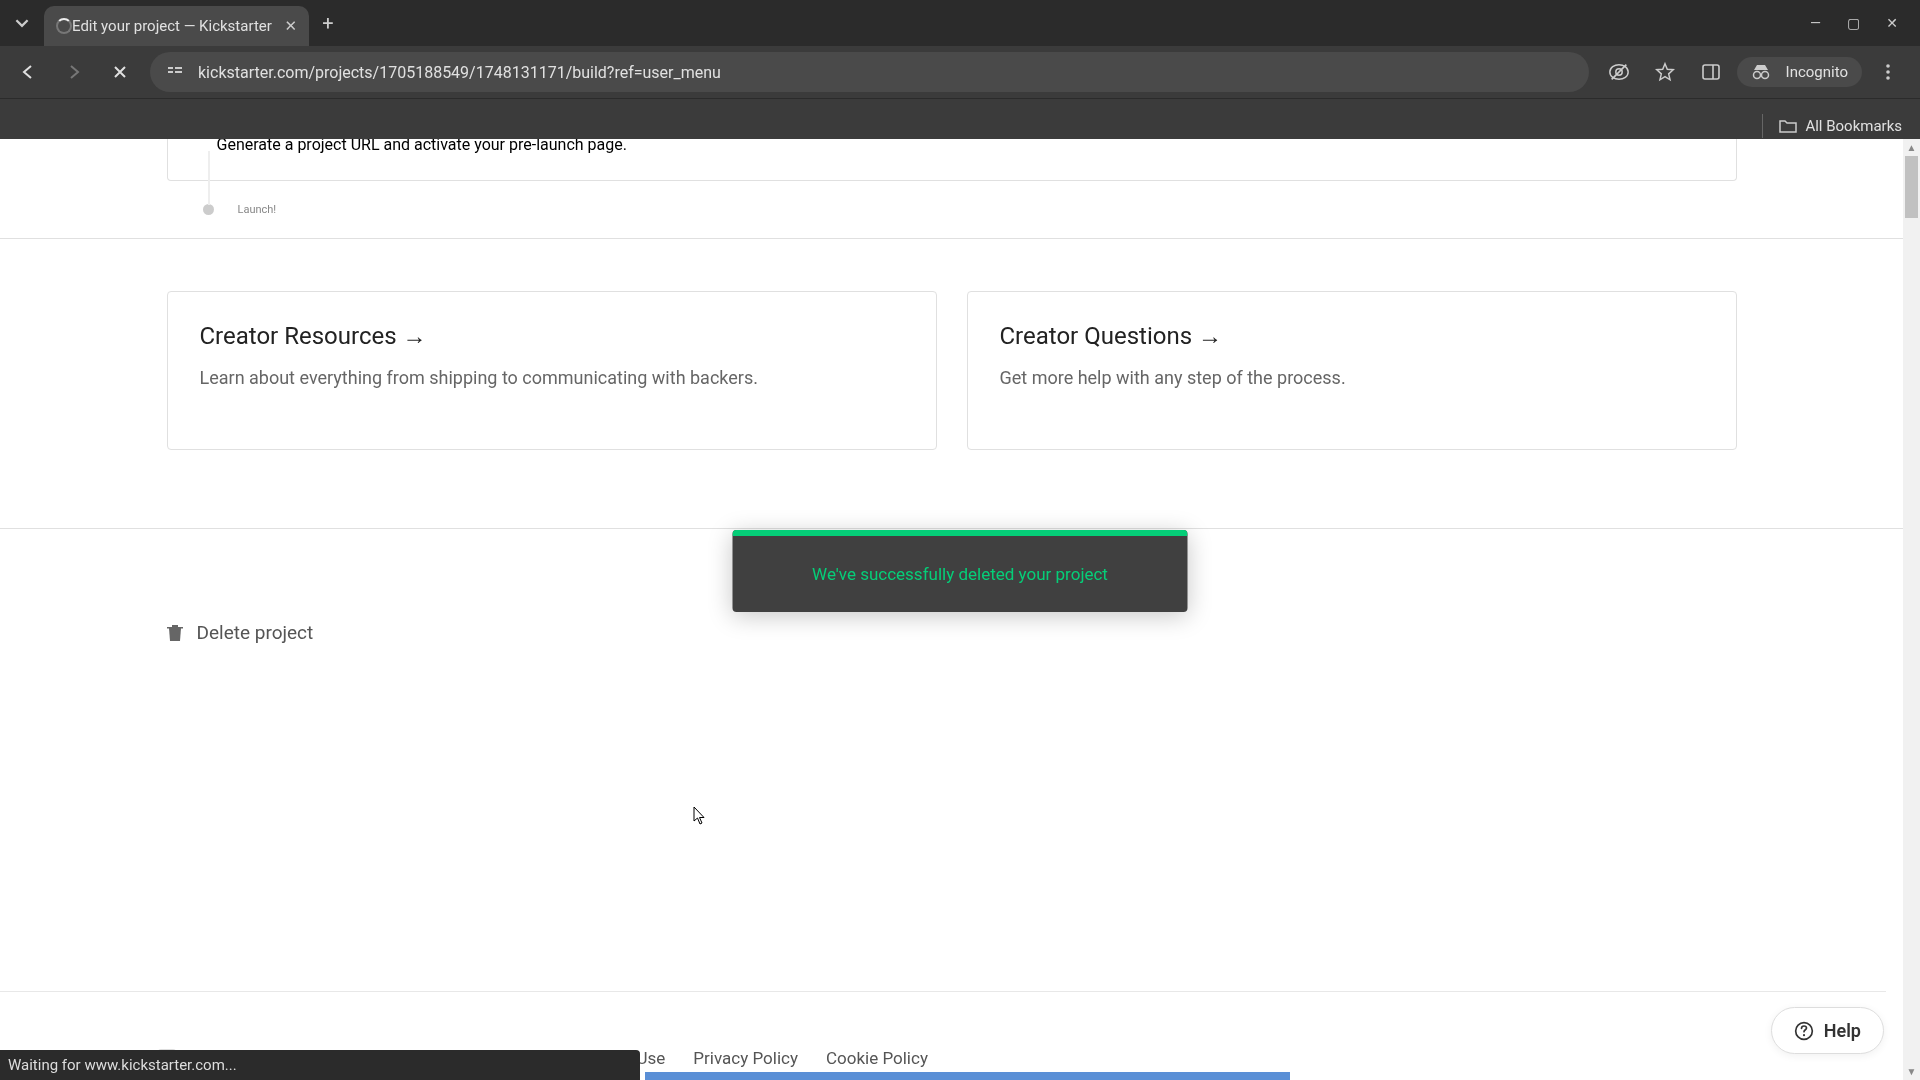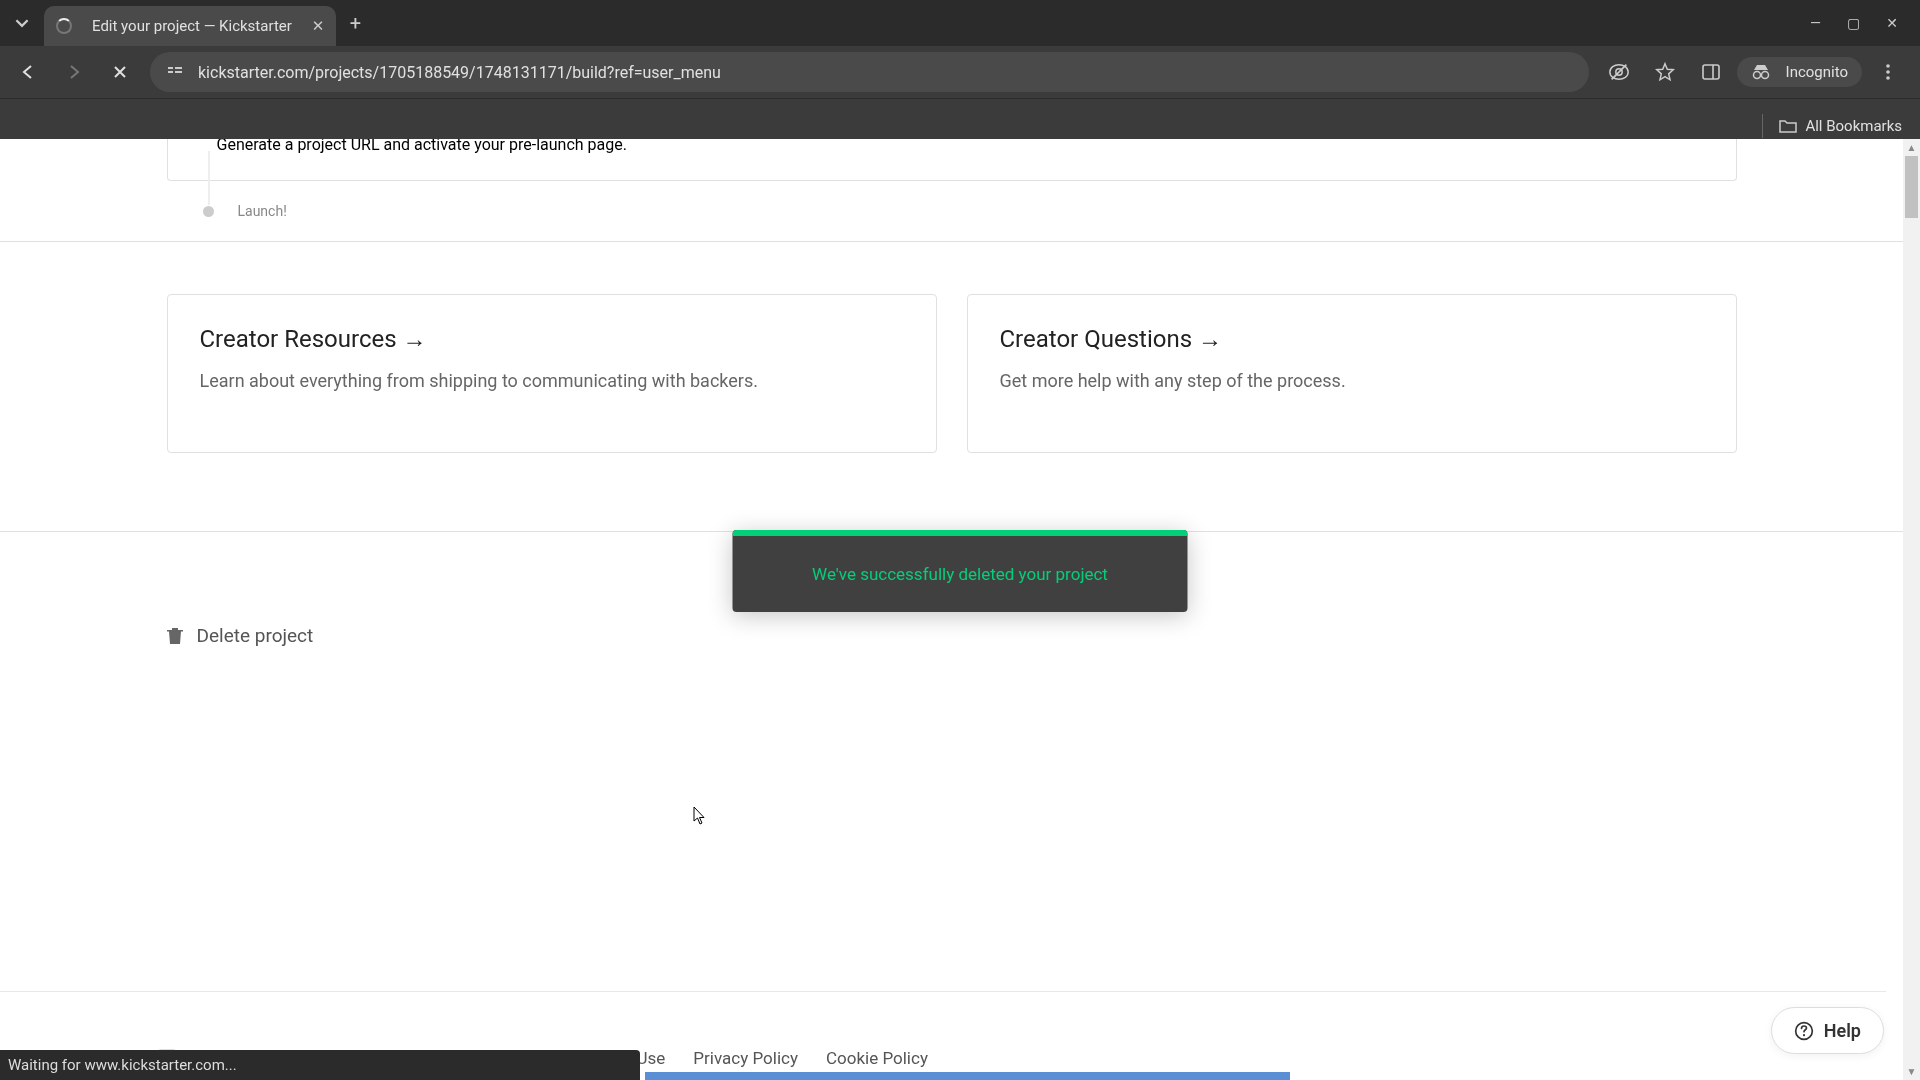--- a/index.html
+++ b/index.html
@@ -1,21 +1,21 @@
 <!DOCTYPE html>
 <html><head>
 <meta charset="utf-8">
 <style>
   * { margin: 0; padding: 0; box-sizing: border-box; font-family: -apple-system, BlinkMacSystemFont, "Segoe UI", Roboto, sans-serif; }
   body { width: 1920px; height: 1080px; overflow: hidden; background: #fff; position: relative; }
 
   
   .browser-top { background: #2b2b2b; height: 46px; display: flex; align-items: center; }
   .tab-dropdown { width: 44px; height: 44px; display:flex; align-items:center; justify-content:center; color:#ccc;}
-  .tab { background: #4a4a4a; border-radius: 10px 10px 0 0; height: 40px; min-width: 265px; display: flex; align-items: center; padding: 0 12px; margin-top:6px; color: #e0e0e0; font-size: 15px; position: relative; gap:20px;}
+  .tab { background: #4a4a4a; border-radius: 10px 10px 0 0; height: 40px; min-width: 265px; display: flex; align-items: center; padding: 0 12px; margin-top:6px; color: #e0e0e0; font-size: 15px; position: relative; gap:0;}
   .tab .spinner { width:16px; height:16px; border:2px solid #777; border-top-color:#eee; border-radius:50%; }
   .tab .close-x { margin-left:auto; color:#ccc; font-size:15px; cursor:pointer;}
   .newtab { color:#ccc; width:38px; display:flex; align-items:center; justify-content:center; font-size:20px;}
   .win-controls { margin-left:auto; display:flex; gap:26px; padding-right:22px; color:#ccc; font-size:14px;}
   .win-controls span { cursor:pointer; }
 
   .toolbar { background: #3b3b3b; height: 52px; display:flex; align-items:center; padding: 0 8px; gap:6px; }
   .nav-btn { width:40px; height:40px; display:flex; align-items:center; justify-content:center; color:#ccc; border-radius:50%; cursor:pointer;}
   .nav-btn.disabled { color:#777; }
   .url-bar { flex:1; background:#4a4a4a; border-radius:22px; height:40px; display:flex; align-items:center; padding: 0 16px; color:#e0e0e0; font-size:16px; gap:14px; margin: 0 4px;}
@@ -33,21 +33,21 @@
   .page-scroll { position:absolute; top:0; left:0; right:17px; bottom:0; overflow:hidden;}
   
   .scrollbar-v { position:absolute; right:0; top:0; width:17px; bottom:0; background:#f1f1f1;}
   .scroll-thumb { position:absolute; right:2px; top:0; width:13px; height:62px; background:#c1c1c1; border-radius:0;}
   .scroll-arrow { position:absolute; width:17px; height:17px; display:flex; align-items:center; justify-content:center; color:#888; font-size:10px;}
   .scroll-arrow.up{ top:0;} .scroll-arrow.down{ bottom:0;}
 
   .content { width: 1570px; margin: 0 auto; padding: 0; }
   .prelaunch-text { padding-left: 49px; margin-top:-4px;}
 
-  .launch-row { display:flex; align-items:center; padding: 22px 0 22px 36px; font-size:14px; color:#888; gap:24px; position:relative;}
+  .launch-row { display:flex; align-items:center; padding: 22px 0 22px 36px; font-size:11px; color:#888; gap:24px; position:relative;}
   .launch-dot { width:11px; height:11px; border-radius:50%; background:#ccc; }
   .launch-line { position:absolute; left:41px; top:-30px; width:2px; height:54px; background:#eee;}
 
   .divider-h { height:1px; background:#e0e0e0; width:100%;}
 
   .support-section { padding: 52px 0 0 0;}
   .support-title { font-size:27px; font-weight:500; color:#222; margin-bottom:28px;}
   .cards { display:flex; gap:30px;}
   .card { flex:1; border:1px solid #e0e0e0; border-radius:4px; padding: 30px 32px 58px 32px; cursor:pointer;}
   .card h3 { font-size:24px; font-weight:400; color:#222; margin-bottom:14px;}

